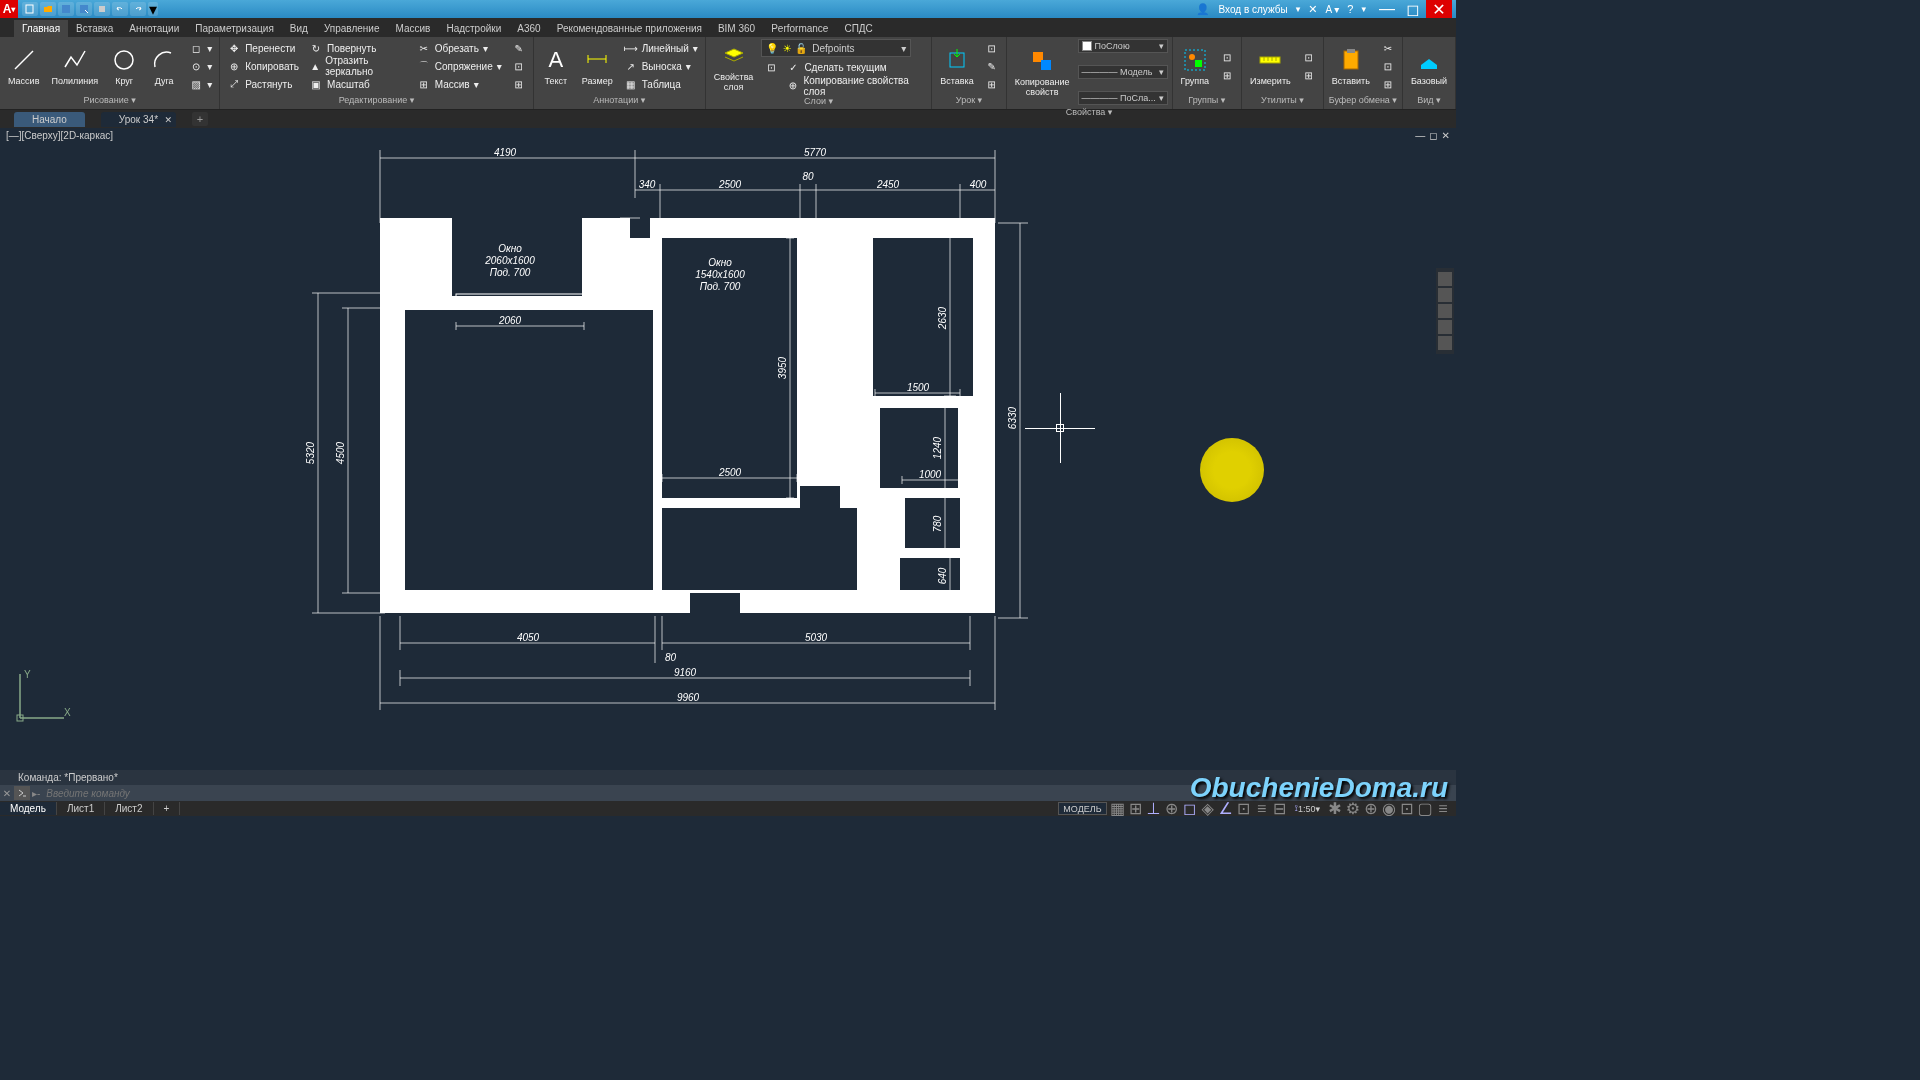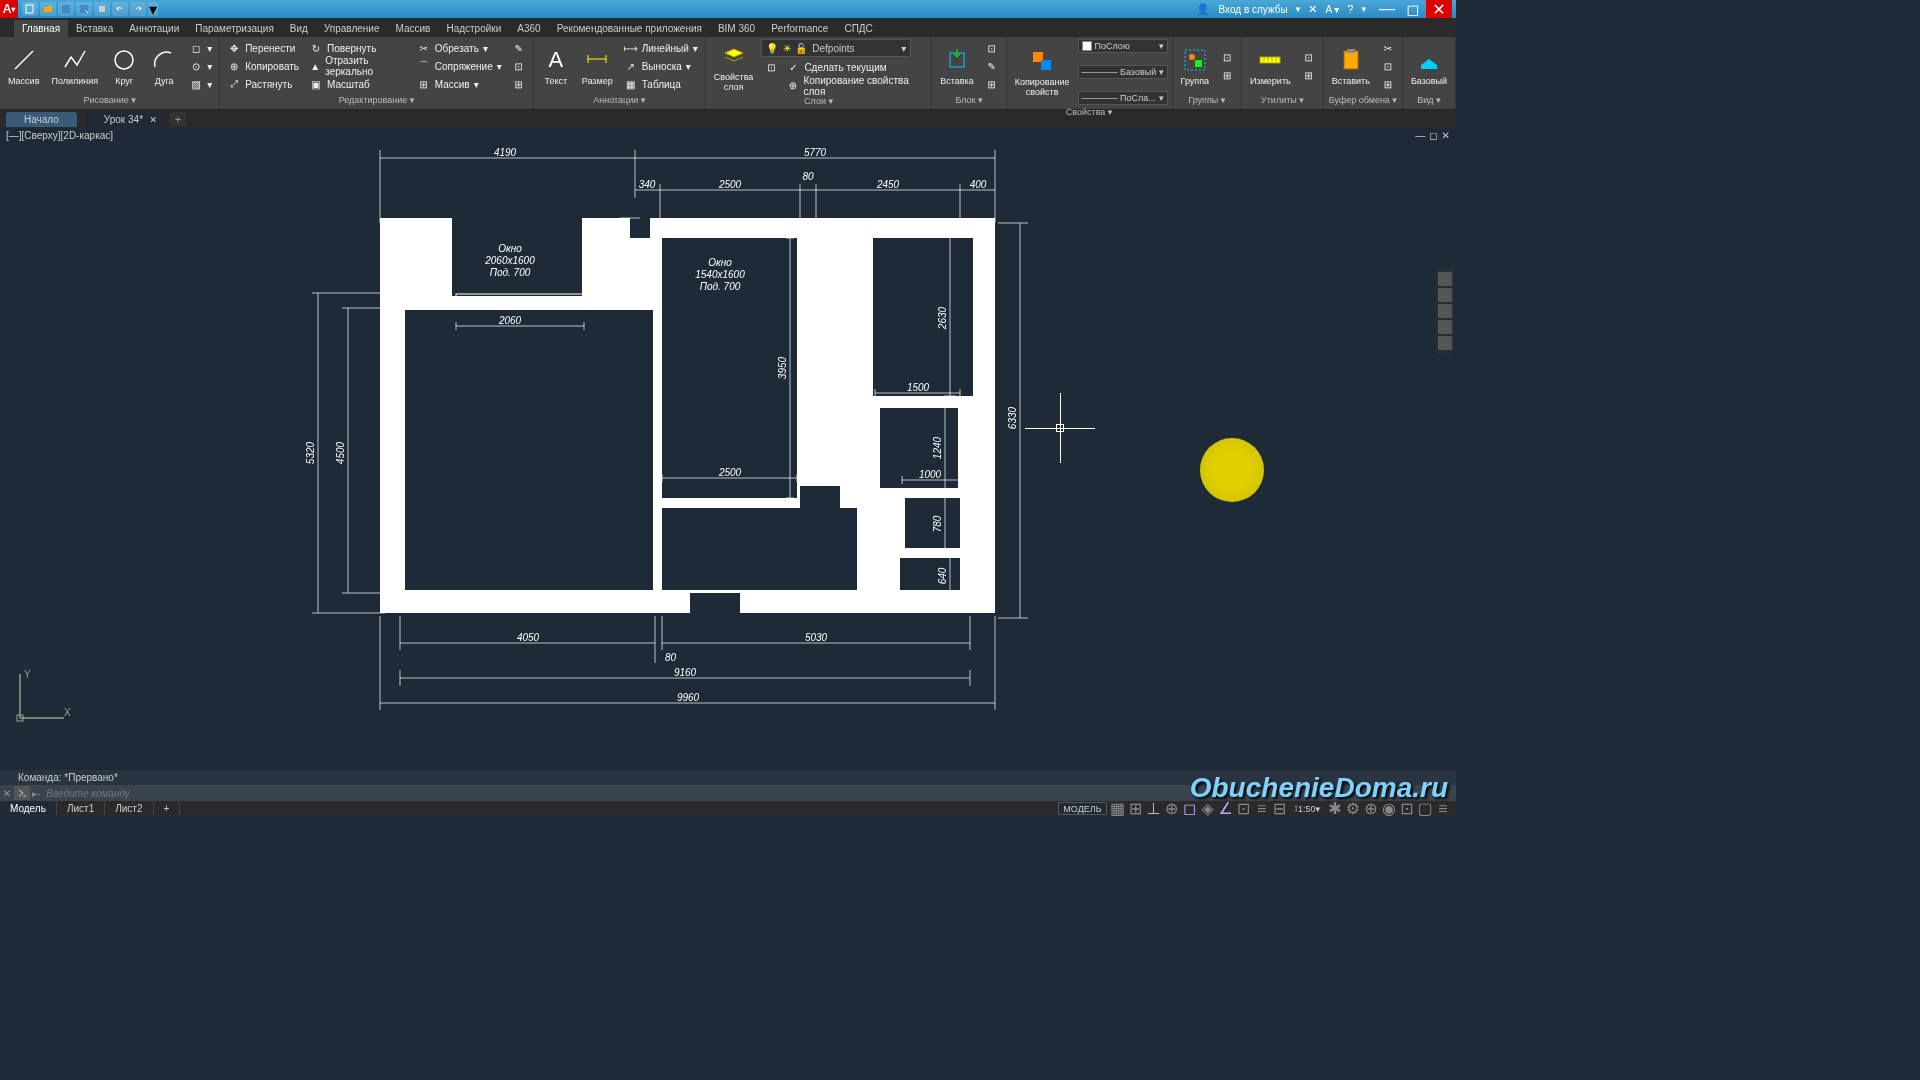--- a/index.html
+++ b/index.html
@@ -32,21 +32,21 @@
 .big-btn .ico { width:28px; height:28px; display:flex; align-items:center; justify-content:center; }
 .big-btn .lbl { font-size:9px; color:#eee; text-align:center; line-height:10px; }
 .row-btns { display:flex; flex-direction:column; gap:1px; }
 .row-btn { display:flex; align-items:center; gap:4px; padding:1px 3px; font-size:10px; color:#eee; cursor:pointer; height:17px; }
 .row-btn .sico { width:14px; height:14px; display:flex; align-items:center; justify-content:center; }
 .layer-combo { height:18px; background:#333; border:1px solid #555; display:flex; align-items:center; padding:0 4px; font-size:10px; color:#ccc; gap:4px; cursor:pointer; }
 .prop-combo { height:14px; width:90px; background:#333; border:1px solid #555; font-size:9px; color:#ccc; padding:0 3px; display:flex; align-items:center; cursor:pointer; }
 .sqclr { width:10px; height:10px; background:#fff; border:1px solid #888; }
 
 
-.file-tabs { height:18px; background:#2a2a2a; display:flex; align-items:center; padding-left:6px; gap:9px; }
+.file-tabs { height:18px; background:#2a2a2a; display:flex; align-items:center; padding-left:14px; gap:16px; }
 .ftab { padding:2px 18px; font-size:10px; color:#ccc; background:#1e2a38; border-radius:3px 3px 0 0; cursor:pointer; position:relative; }
 .ftab.start { background:#3a5a7a; }
 .ftab .x { position:absolute; right:4px; top:3px; font-size:9px; }
 .add-tab { width:16px; height:14px; background:#333; border-radius:2px; display:flex; align-items:center; justify-content:center; color:#999; font-size:11px; cursor:pointer; }
 
 
 .draw-area { position:absolute; top:128px; left:0; right:0; bottom:40px; background:#1e2a38; }
 .view-label { position:absolute; top:2px; left:6px; font-size:10px; color:#ccc; }
 .view-ctrl { position:absolute; top:2px; right:6px; display:flex; gap:4px; }
 .view-ctrl span { font-size:10px; color:#ccc; cursor:pointer; }
@@ -384,21 +384,21 @@
             <span class="sico">⊡</span>
           </div>
         <div class="row-btn">
             <span class="sico">✎</span>
           </div>
         <div class="row-btn">
             <span class="sico">⊞</span>
           </div>
       </div>
     </div>
-    <div class="panel-title">Блок ▾</div>
+    <div class="panel-title">Урок ▾</div>
   </div>
 
   <div class="panel">
     <div class="panel-body">
       <div class="big-btn">
           <div class="ico">
             <svg width="26" height="26">
               <rect x="4" y="4" width="10" height="10" fill="#f80"></rect>
               <rect x="12" y="12" width="10" height="10" fill="#08f"></rect>
             </svg>
@@ -406,21 +406,21 @@
           <div class="lbl" style="white-space:pre-line">Копирование
 свойств</div>
         </div>
       <div style="display:flex;flex-direction:column;gap:12px">
         <div class="prop-combo">
             <span class="sqclr"></span>
             <span style="margin-left:3px">ПоСлою</span>
             <span style="margin-left:auto">▾</span>
           </div>
         <div class="prop-combo">
-            <span>———— Базовый</span>
+            <span>———— Модель</span>
             <span style="margin-left:auto">▾</span>
           </div>
         <div class="prop-combo">
             <span>———— ПоСла...</span>
             <span style="margin-left:auto">▾</span>
           </div>
       </div>
     </div>
     <div class="panel-title">Свойства ▾</div>
   </div>

